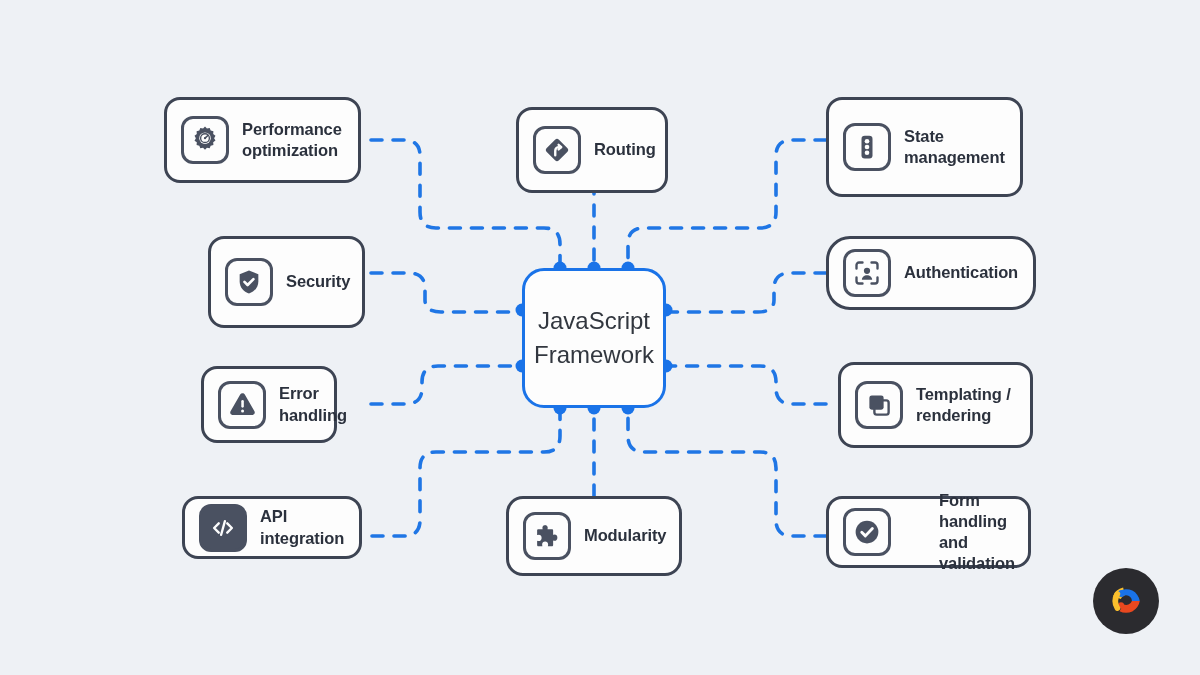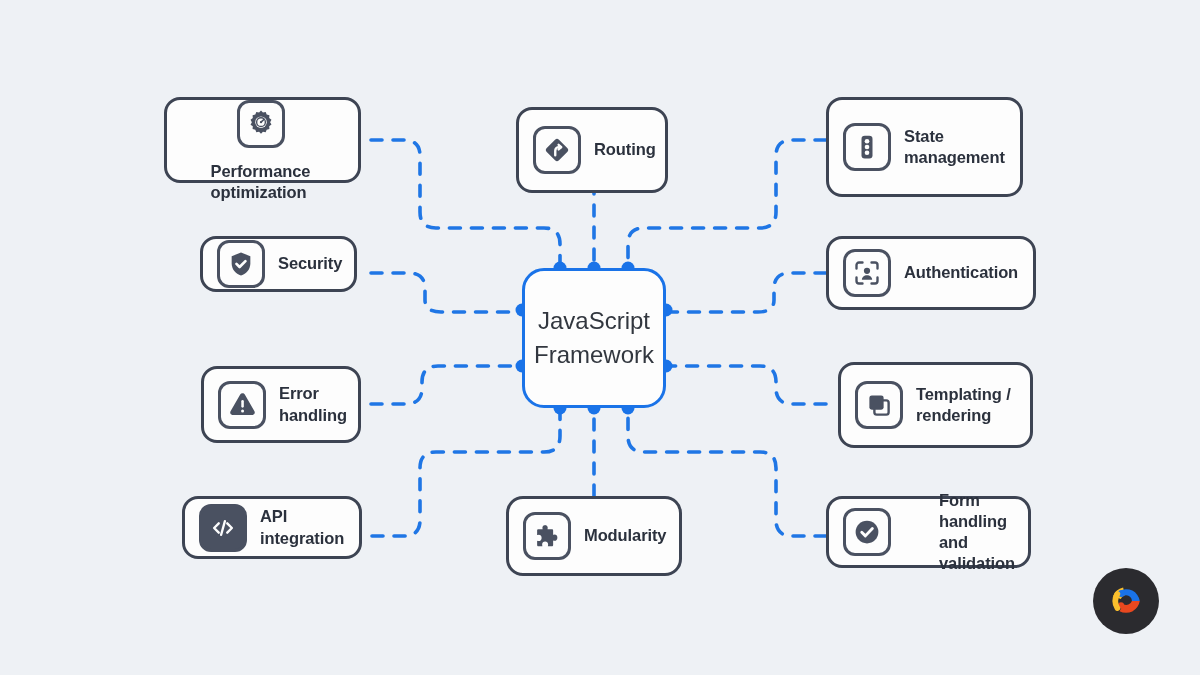--- a/index.html
+++ b/index.html
@@ -128,45 +128,45 @@
       <circle cx="666" cy="310" r="6.5"></circle>
       <circle cx="666" cy="366" r="6.5"></circle>
     </g>
   </svg>
 
   <div class="hub" id="hub" style="left: 522px; top: 268px; width: 144px; height: 140px;">
     <div class="hub-label">JavaScript
 Framework</div>
   </div>
 
-  <div class="node" style="left: 164px; top: 97px; width: 197px; height: 86px; flex-direction: column;">
+  <div class="node" style="left: 164px; top: 97px; width: 197px; height: 86px;">
     <span class="node-icon">
       <svg width="30" height="30" viewBox="0 0 24 24">
         <path fill="#4a5161" d="M12 1.2l1.55 1.62 2.2-.5.78 2.12 2.2.5-.18 2.25 1.82 1.33-1.07 1.98 1.07 1.98-1.82 1.33.18 2.25-2.2.5-.78 2.12-2.2-.5L12 19.8l-1.55-1.62-2.2.5-.78-2.12-2.2-.5.18-2.25L3.63 12.5 4.7 10.5 3.63 8.52l1.82-1.33-.18-2.25 2.2-.5.78-2.12 2.2.5z"></path>
         <circle cx="12" cy="10.5" r="4.6" fill="#fdfdfd"></circle>
         <circle cx="12" cy="10.5" r="3.5" fill="none" stroke="#4a5161" stroke-width="1.1"></circle>
         <path d="M12 10.5 L14.3 8.4" stroke="#4a5161" stroke-width="1.3" stroke-linecap="round" fill="none"></path>
         <circle cx="12" cy="10.5" r="0.9" fill="#4a5161"></circle>
       </svg>
     </span>
     <span class="node-label">Performance
 optimization</span>
   </div>
 
-  <div class="node" style="left: 200px; top: 236px; width: 157px; height: 56px;">
+  <div class="node" style="left: 208px; top: 236px; width: 157px; height: 92px;">
     <span class="node-icon">
       <svg width="28" height="28" viewBox="0 0 24 24">
         <path fill="#4a5161" d="M12 2.2l8 3.1v6.2c0 4.9-3.4 8.9-8 10.3-4.6-1.4-8-5.4-8-10.3V5.3z"></path>
         <path d="M8.1 11.9l2.7 2.7 5-5.1" fill="none" stroke="#fdfdfd" stroke-width="2.3" stroke-linecap="round" stroke-linejoin="round"></path>
       </svg>
     </span>
     <span class="node-label">Security</span>
   </div>
 
-  <div class="node" style="left: 201px; top: 366px; width: 160px; height: 77px;">
+  <div class="node" style="left: 201px; top: 366px; width: 136px; height: 77px;">
     <span class="node-icon">
       <svg width="29" height="29" viewBox="0 0 24 24">
         <path fill="#4a5161" d="M12 2.7c.8 0 1.5.43 1.9 1.12l8 13.7c.8 1.37-.2 3.08-1.9 3.08H4c-1.7 0-2.7-1.71-1.9-3.08l8-13.7A2.2 2.2 0 0112 2.7z"></path>
         <rect x="11" y="8.2" width="2.1" height="6.4" rx="1.05" fill="#fdfdfd"></rect>
         <circle cx="12.05" cy="17.3" r="1.25" fill="#fdfdfd"></circle>
       </svg>
     </span>
     <span class="node-label">Error
 handling</span>
   </div>
@@ -207,21 +207,21 @@
         <rect x="7.6" y="2.9" width="8.8" height="18.2" rx="2.6" fill="#4a5161"></rect>
         <circle cx="12" cy="7.4" r="1.85" fill="#fdfdfd"></circle>
         <circle cx="12" cy="12" r="1.85" fill="#fdfdfd"></circle>
         <circle cx="12" cy="16.6" r="1.85" fill="#fdfdfd"></circle>
       </svg>
     </span>
     <span class="node-label">State
 management</span>
   </div>
 
-  <div class="node" style="left: 826px; top: 236px; width: 210px; height: 74px;">
+  <div class="node" style="left: 826px; top: 236px; width: 210px; height: 74px; border-radius: 24px;">
     <span class="node-icon">
       <svg width="30" height="30" viewBox="0 0 24 24">
         <g fill="none" stroke="#4a5161" stroke-width="1.9" stroke-linecap="round">
           <path d="M3.6 8.4V5.6a2 2 0 012-2h2.8"></path>
           <path d="M20.4 8.4V5.6a2 2 0 00-2-2h-2.8"></path>
           <path d="M3.6 15.6v2.8a2 2 0 002 2h2.8"></path>
           <path d="M20.4 15.6v2.8a2 2 0 01-2 2h-2.8"></path>
         </g>
         <circle cx="12" cy="10.2" r="2.5" fill="#4a5161"></circle>
         <path d="M7.9 17.4c0-2.3 1.85-3.7 4.1-3.7s4.1 1.4 4.1 3.7z" fill="#4a5161"></path>

